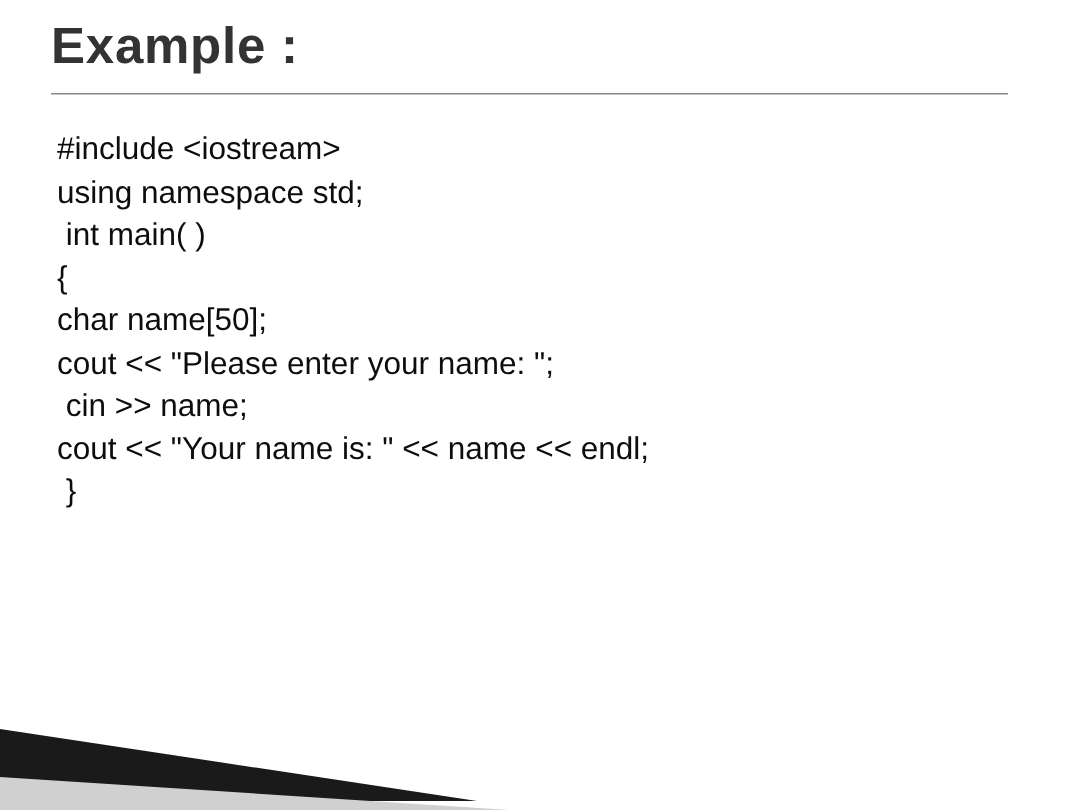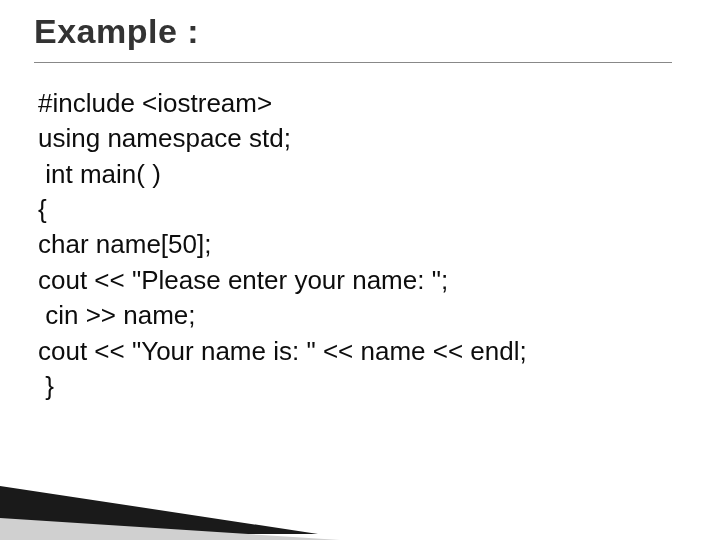--- a/index.html
+++ b/index.html
@@ -32,21 +32,21 @@
     top: 62px;
     left: 34px;
     width: 638px;
     height: 1px;
     background: #888888;
   }
   .code-block {
     position: absolute;
     top: 86px;
     left: 38px;
-    font-size: 26px;
+    font-size: 21px;
     line-height: 1.36;
     font-weight: 400;
     color: #0d0d0d;
     white-space: pre;
   }
   
   .wedge-dark {
     position: absolute;
     left: 0;
     bottom: 6px;

